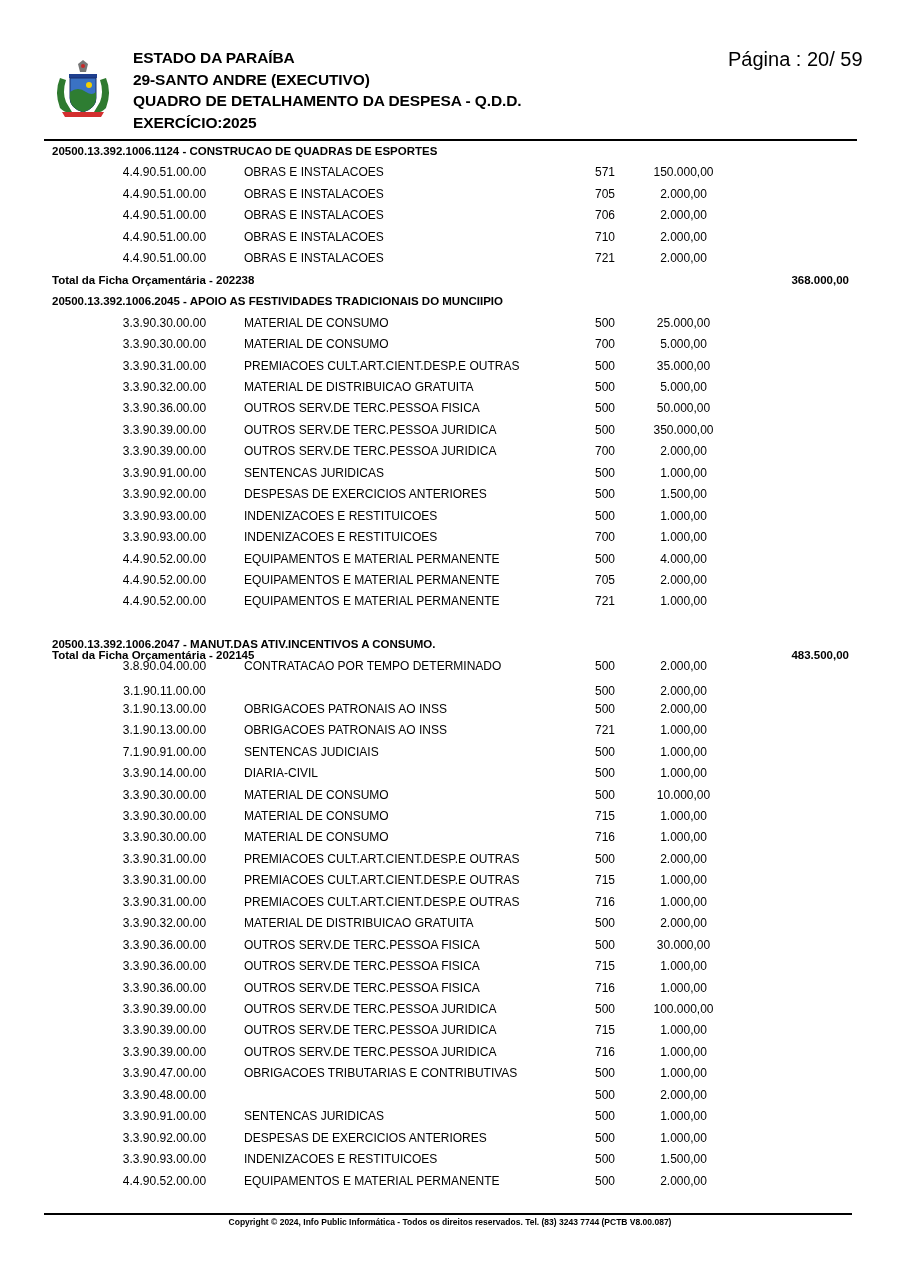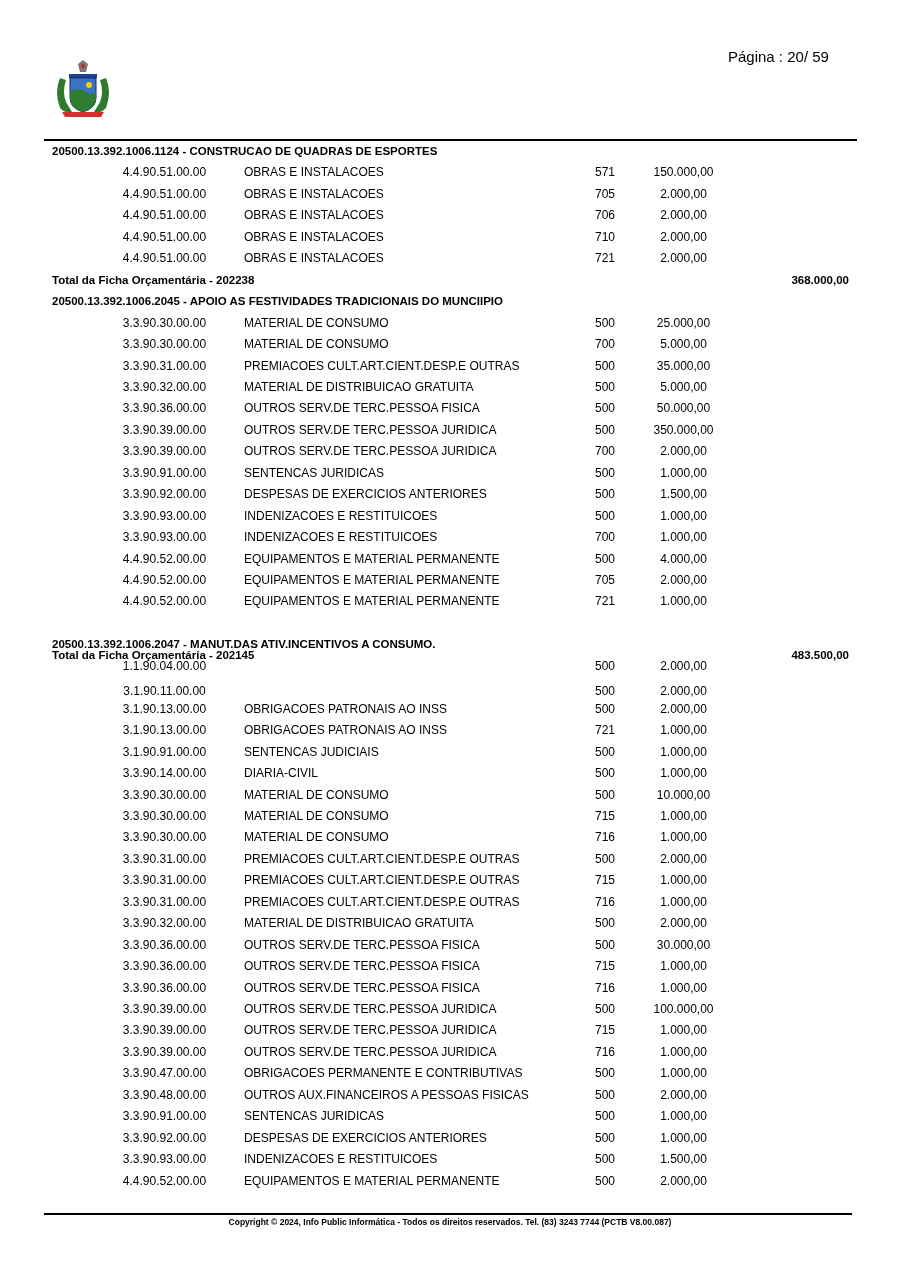--- a/index.html
+++ b/index.html
@@ -3,21 +3,21 @@
 <meta charset="utf-8">
 <style>
   * { box-sizing: border-box; margin: 0; padding: 0; }
   html, body { width: 900px; height: 1272px; background: #ffffff; }
   body { font-family: "Liberation Sans", sans-serif; color: #000; position: relative; overflow: hidden; }
 
   .header { position: absolute; left: 0; top: 0; width: 900px; height: 140px; }
   .crest { position: absolute; left: 52px; top: 58px; width: 62px; height: 62px; }
   .titles { position: absolute; left: 133px; top: 47px; }
   .titles div { font-weight: bold; font-size: 15.5px; line-height: 21.5px; letter-spacing: -0.1px; }
-  .page-num { position: absolute; left: 728px; top: 48px; font-size: 15px; }
+  .page-num { position: absolute; left: 728px; top: 48px; font-size: 20px; }
   .header-rule { position: absolute; left: 44px; top: 139px; width: 813px; height: 2px; background: #000; }
 
   .body-area { position: absolute; left: 0; top: 141px; width: 900px; }
   .row { position: absolute; left: 0; width: 718px; height: 21px; font-size: 12px; line-height: 21px; white-space: nowrap; }
   .row.section, .row.total { font-weight: bold; font-size: 11.5px; }
   .c-label { position: absolute; left: 52px; }
   .c-code { position: absolute; left: 100px; width: 129px; text-align: center; }
   .c-desc { position: absolute; left: 244px; }
   .c-fonte { position: absolute; left: 595px; }
   .c-valor { position: absolute; left: 630px; width: 107px; text-align: center; }
@@ -34,20 +34,26 @@
     <path d="M8 20 Q2 34 8 50 Q14 56 20 54 L14 44 Q10 34 14 22 Z" fill="#2f7a2f"></path>
     <path d="M54 20 Q60 34 54 50 Q48 56 42 54 L48 44 Q52 34 48 22 Z" fill="#2f7a2f"></path>
     <rect x="17" y="16" width="28" height="4" fill="#1f3f8f"></rect>
     <path d="M18 20 H44 V40 Q44 50 31 54 Q18 50 18 40 Z" fill="#3a72c4" stroke="#1a2f6a" stroke-width="1"></path>
     <path d="M18 34 Q26 28 34 34 Q40 38 44 34 V40 Q44 50 31 54 Q18 50 18 40 Z" fill="#2e7d32"></path>
     <circle cx="37" cy="27" r="3" fill="#f5d000"></circle>
     <path d="M26 6 L31 2 L36 6 L34 14 H28 Z" fill="#777"></path>
     <circle cx="31" cy="8" r="2" fill="#c62828"></circle>
     <path d="M10 54 H52 L49 59 H13 Z" fill="#d32f2f"></path>
   </svg>
+  <div class="titles">
+    <div>ESTADO DA PARAÍBA</div>
+    <div>29-SANTO ANDRE (EXECUTIVO)</div>
+    <div>QUADRO DE DETALHAMENTO DA DESPESA - Q.D.D.</div>
+    <div>EXERCÍCIO:2025</div>
+  </div>
   <div class="page-num">Página : 20/ 59</div>
   <div class="header-rule"></div>
 </div>
 
 <div class="body-area" id="rows">
     <div class="row section" style="top: 0px;">
       <span class="c-label">20500.13.392.1006.1124 - CONSTRUCAO DE QUADRAS DE ESPORTES</span>
     </div>
     <div class="row item" style="top: 21.45px;">
       <span class="c-code">4.4.90.51.00.00</span>
@@ -171,21 +177,22 @@
       <span class="c-valor">1.000,00</span>
     </div>
     <div class="row total" style="top: 471.9px; margin-top: 32px;">
       <span class="c-label">Total da Ficha Orçamentária - 202145</span>
       <span class="c-total">483.500,00</span>
     </div>
     <div class="row section" style="top: 493.35px;">
       <span class="c-label">20500.13.392.1006.2047 - MANUT.DAS ATIV.INCENTIVOS A CONSUMO.</span>
     </div>
     <div class="row item" style="top: 514.8px;">
-      <span class="c-code">1.1.90.04.00.00</span>
+      <span class="c-code">3.8.90.04.00.00</span>
+      <span class="c-desc">CONTRATACAO POR TEMPO DETERMINADO</span>
       <span class="c-fonte">500</span>
       <span class="c-valor">2.000,00</span>
     </div>
     <div class="row item" style="top: 540px;">
       <span class="c-code">3.1.90.11.00.00</span>
       <span class="c-fonte">500</span>
       <span class="c-valor">2.000,00</span>
     </div>
     <div class="row item" style="top: 557.7px;">
       <span class="c-code">3.1.90.13.00.00</span>
@@ -193,21 +200,21 @@
       <span class="c-fonte">500</span>
       <span class="c-valor">2.000,00</span>
     </div>
     <div class="row item" style="top: 579.15px;">
       <span class="c-code">3.1.90.13.00.00</span>
       <span class="c-desc">OBRIGACOES PATRONAIS AO INSS</span>
       <span class="c-fonte">721</span>
       <span class="c-valor">1.000,00</span>
     </div>
     <div class="row item" style="top: 600.6px;">
-      <span class="c-code">3.1.90.91.00.00</span>
+      <span class="c-code">7.1.90.91.00.00</span>
       <span class="c-desc">SENTENCAS JUDICIAIS</span>
       <span class="c-fonte">500</span>
       <span class="c-valor">1.000,00</span>
     </div>
     <div class="row item" style="top: 622.05px;">
       <span class="c-code">3.3.90.14.00.00</span>
       <span class="c-desc">DIARIA-CIVIL</span>
       <span class="c-fonte">500</span>
       <span class="c-valor">1.000,00</span>
     </div>
@@ -284,27 +291,26 @@
       <span class="c-valor">1.000,00</span>
     </div>
     <div class="row item" style="top: 900.9px;">
       <span class="c-code">3.3.90.39.00.00</span>
       <span class="c-desc">OUTROS SERV.DE TERC.PESSOA JURIDICA</span>
       <span class="c-fonte">716</span>
       <span class="c-valor">1.000,00</span>
     </div>
     <div class="row item" style="top: 922.35px;">
       <span class="c-code">3.3.90.47.00.00</span>
-      <span class="c-desc">OBRIGACOES PERMANENTE E CONTRIBUTIVAS</span>
+      <span class="c-desc">OBRIGACOES TRIBUTARIAS E CONTRIBUTIVAS</span>
       <span class="c-fonte">500</span>
       <span class="c-valor">1.000,00</span>
     </div>
     <div class="row item" style="top: 943.8px;">
       <span class="c-code">3.3.90.48.00.00</span>
-      <span class="c-desc">OUTROS AUX.FINANCEIROS A PESSOAS FISICAS</span>
       <span class="c-fonte">500</span>
       <span class="c-valor">2.000,00</span>
     </div>
     <div class="row item" style="top: 965.25px;">
       <span class="c-code">3.3.90.91.00.00</span>
       <span class="c-desc">SENTENCAS JURIDICAS</span>
       <span class="c-fonte">500</span>
       <span class="c-valor">1.000,00</span>
     </div>
     <div class="row item" style="top: 986.7px;">

